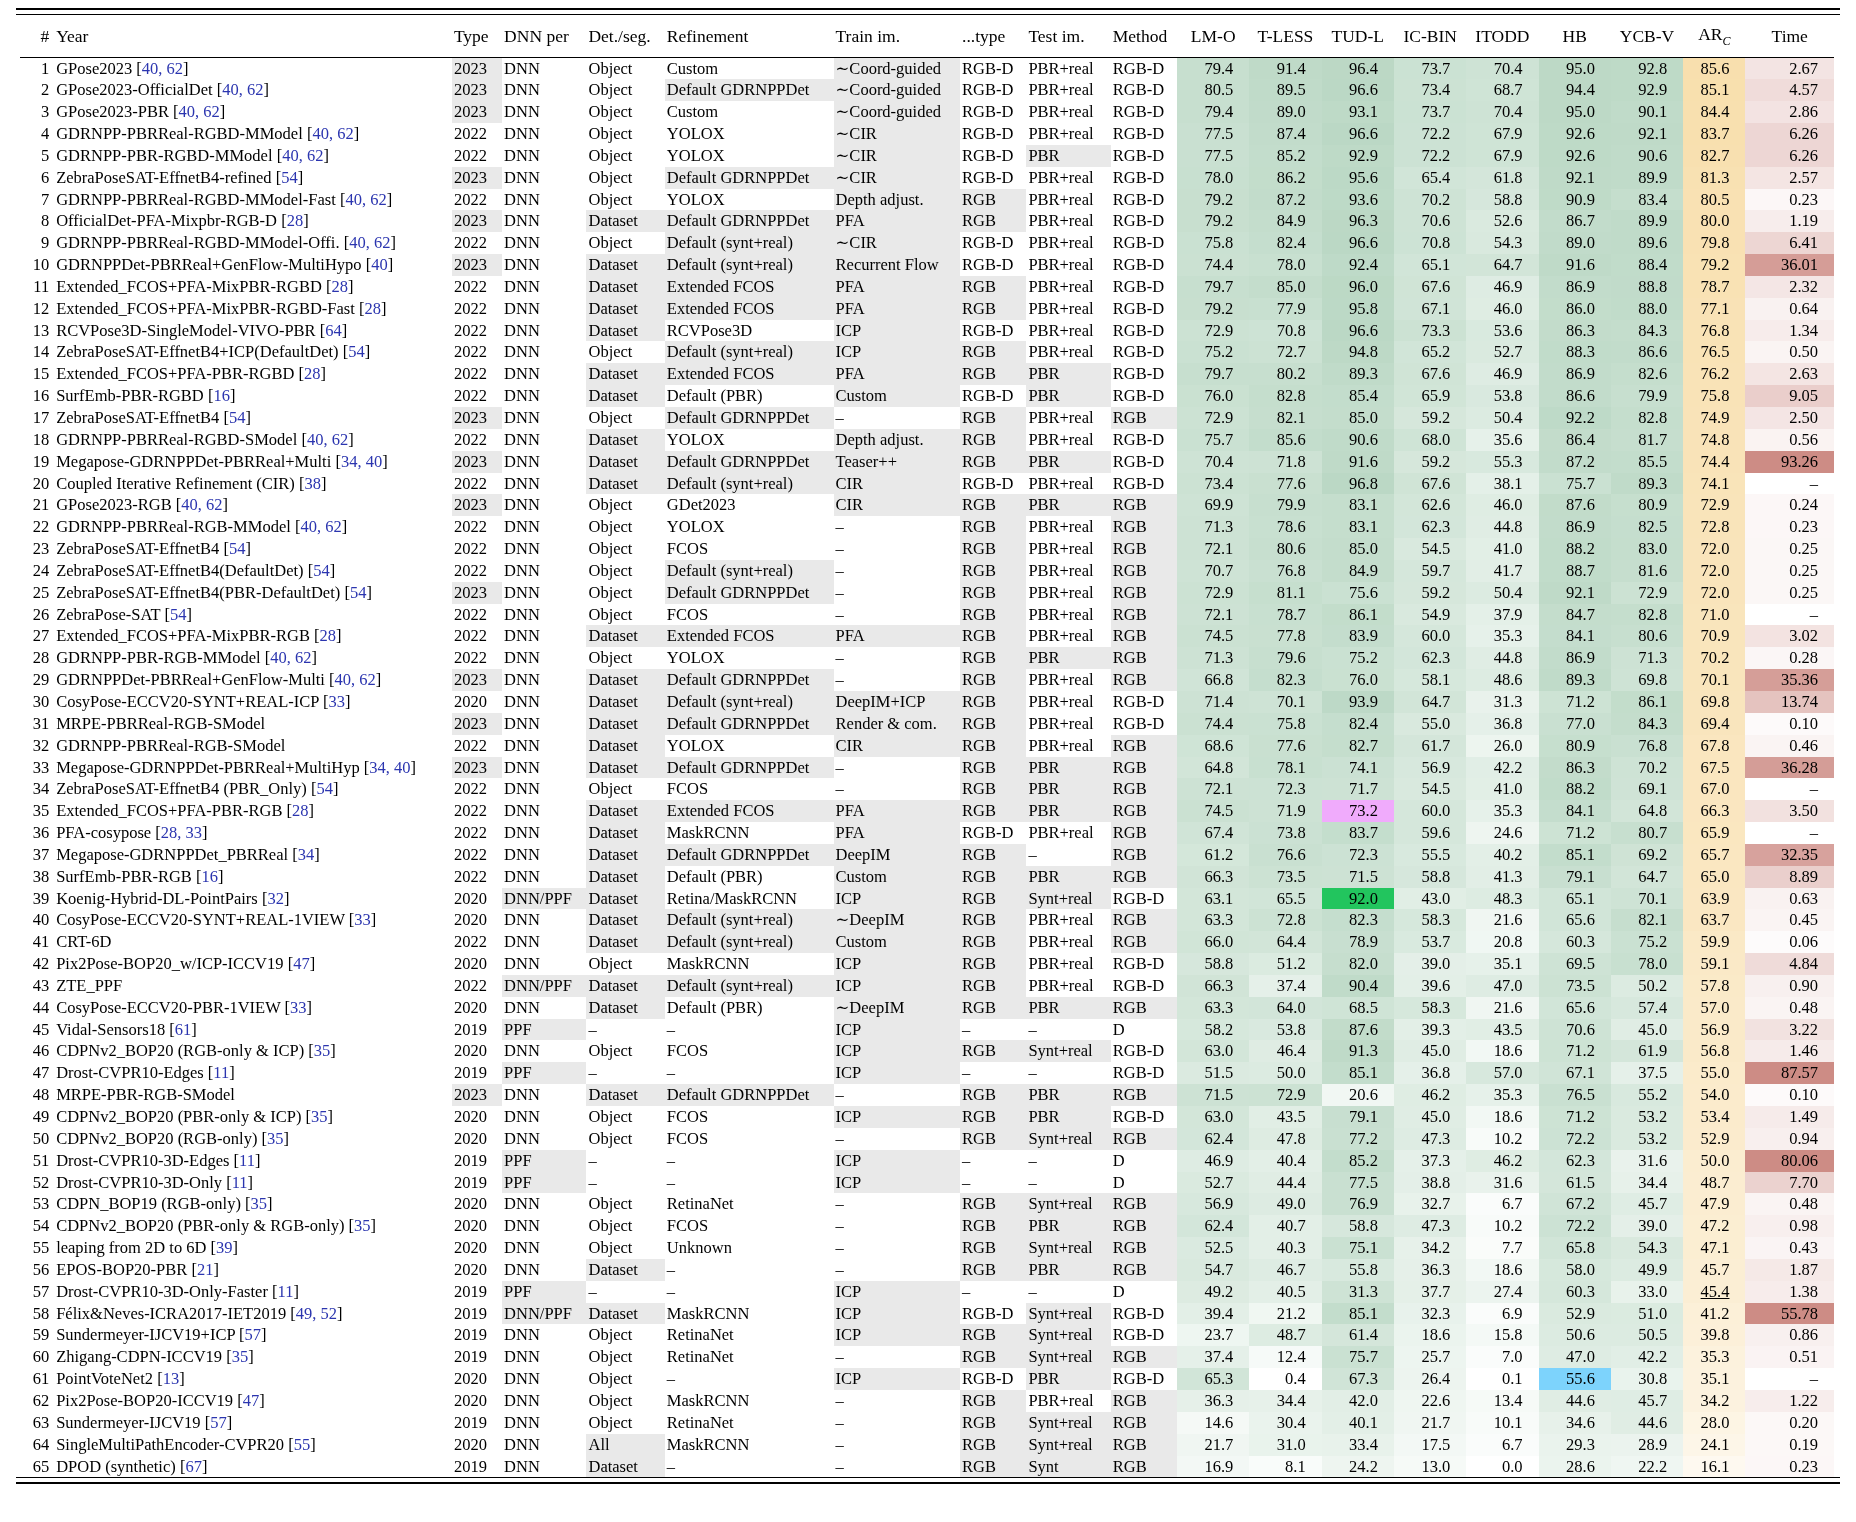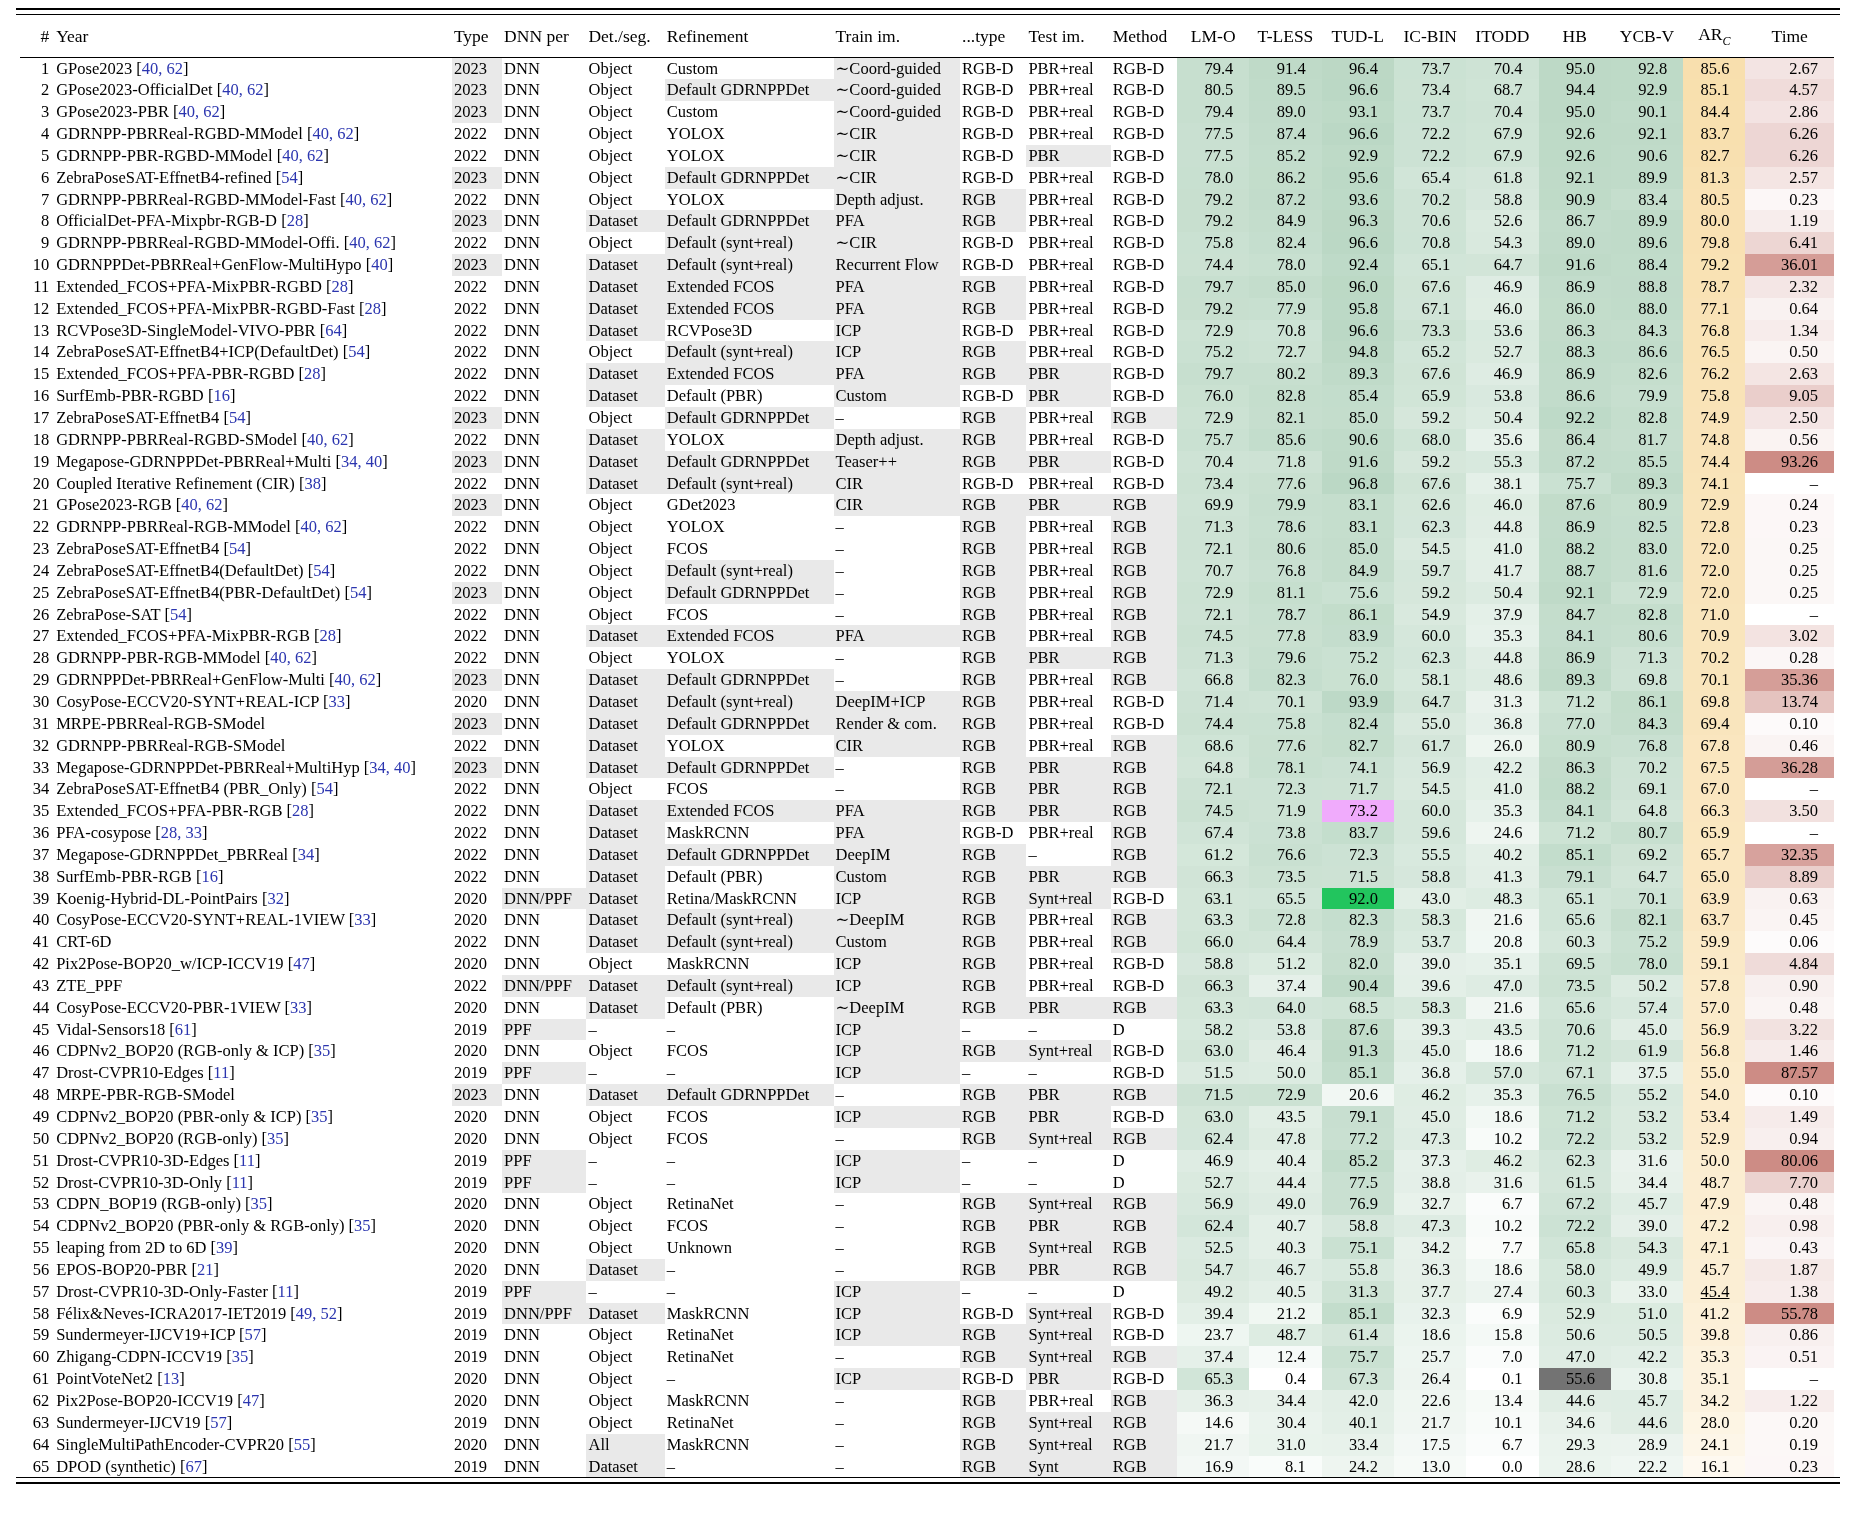--- a/index.html
+++ b/index.html
@@ -1356,21 +1356,21 @@
           <td>–</td>
           <td style="background: rgb(233, 233, 233);">ICP</td>
           <td>RGB-D</td>
           <td style="background: rgb(233, 233, 233);">PBR</td>
           <td>RGB-D</td>
           <td class="num" style="background: rgb(209, 229, 216);">65.3</td>
           <td class="num" style="background: rgb(255, 255, 255);">0.4</td>
           <td class="num" style="background: rgb(208, 228, 215);">67.3</td>
           <td class="num" style="background: rgb(237, 244, 239);">26.4</td>
           <td class="num" style="background: rgb(255, 255, 255);">0.1</td>
-          <td class="num" style="background: #737373; margin-top: 20px;">55.6</td>
+          <td class="num" style="background: #7dd3fc; margin-top: 20px;">55.6</td>
           <td class="num" style="background: rgb(233, 243, 237);">30.8</td>
           <td class="num" style="background: rgb(252, 242, 222);">35.1</td>
           <td class="num" style="background: rgb(255, 255, 255);">–</td>
         </tr>
         <tr>
           <td class="c-idx">62</td>
           <td><span>Pix2Pose-BOP20-ICCV19</span><span class="cite-bracket"> [</span><span class="cite">47</span><span class="cite-bracket">]</span></td>
           <td>2020</td>
           <td>DNN</td>
           <td>Object</td>

